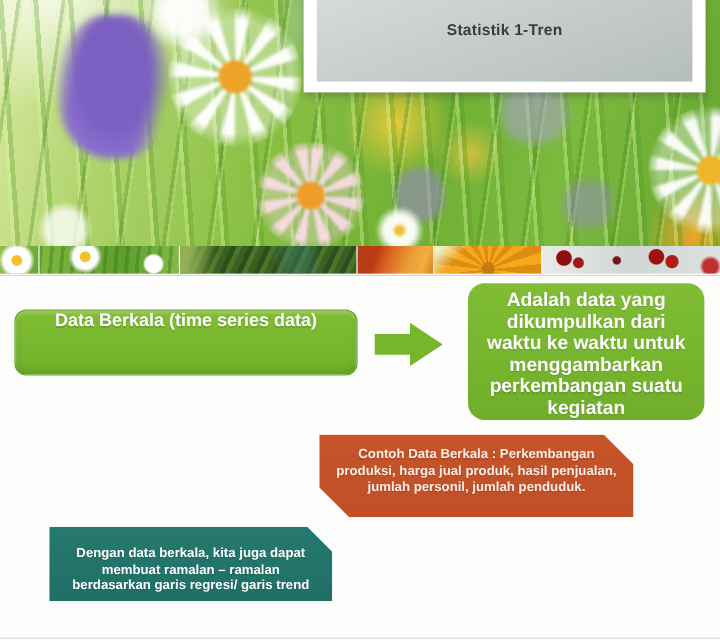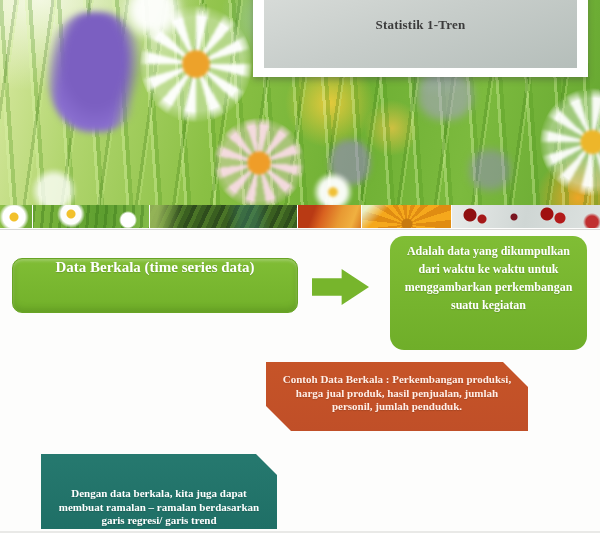--- a/index.html
+++ b/index.html
@@ -1,19 +1,19 @@
 <!DOCTYPE html>
 <html style="--green: #77b52c; --green-dark: #68a425; --red: #c04f28; --teal: #1f6f66; --title-text: #3c3c3c; --panel-gray-top: #d7dbd8; --panel-gray-bottom: #b5beba;"><head>
 <meta charset="utf-8">
 <style>
   html,body { margin:0; padding:0; background:#ffffff; }
   .slide {
     position:relative; width:600px; height:533px; overflow:hidden;
     background:#fdfdfc;
-    font-family:Liberation Serif, serif;
+    font-family:Liberation Sans, sans-serif;
   }
 
   
   .banner {
     position:absolute; left:0; top:0; width:600px; height:205px; overflow:hidden;
     background:
       radial-gradient(ellipse 240px 130px at 40px 0px, rgba(250,252,240,0.85), rgba(250,252,240,0) 70%),
       radial-gradient(circle 45px at 330px 103px, rgba(248,206,60,0.85), rgba(248,206,60,0) 100%),
       radial-gradient(circle 28px at 392px 128px, rgba(244,198,70,0.70), rgba(244,198,70,0) 100%),
       radial-gradient(circle 42px at 578px 198px, rgba(243,166,38,0.95), rgba(243,166,38,0) 100%),
@@ -125,35 +125,35 @@
     position:absolute; left:312px; top:269px; width:57px; height:36px;
     background:var(--green, #77b52c);
     clip-path:polygon(0 26%, 52% 26%, 52% 0, 100% 50%, 52% 100%, 52% 74%, 0 74%);
   }
 
   .definition-box {
     position:absolute; left:390px; top:236px; width:197px; height:114px;
     border-radius:14px; background:linear-gradient(180deg, #80bd35, #6fae29);
     box-sizing:border-box; padding:6px 10px 0 10px;
   }
-  .definition-box .shape-text { font-size:12px; line-height:18px; }
+  .definition-box .shape-text { font-size:16px; line-height:18px; }
 
   .example-box {
     position:absolute; left:266px; top:362px; width:262px; height:69px;
     background:linear-gradient(180deg, #c65428, var(--red, #c04f28));
     clip-path:polygon(0 0, calc(100% - 25px) 0, 100% 25px, 100% 100%, 25px 100%, 0 calc(100% - 25px));
     box-sizing:border-box; padding:11px 14px 0 14px;
   }
   .example-box .shape-text { font-size:11px; line-height:13.5px; color:#ffeee7; }
 
   .forecast-box {
-    position:absolute; left:41px; top:454px; width:236px; height:75px;
+    position:absolute; left:41px; top:439px; width:236px; height:62px;
     background:linear-gradient(180deg, #26796f, var(--teal, #1f6f66));
     clip-path:polygon(0 0, calc(100% - 21px) 0, 100% 21px, 100% 100%, 0 100%);
-    box-sizing:border-box; padding:33px 12px 0 12px;
+    box-sizing:border-box; padding:16px 12px 0 12px;
     filter:drop-shadow(0 0 1px rgba(170,200,195,0.9));
   }
   .forecast-box .shape-text { font-size:11px; line-height:13.5px; }
 </style>
 </head>
 <body>
 
 <div class="slide">
 
   <div class="banner">

